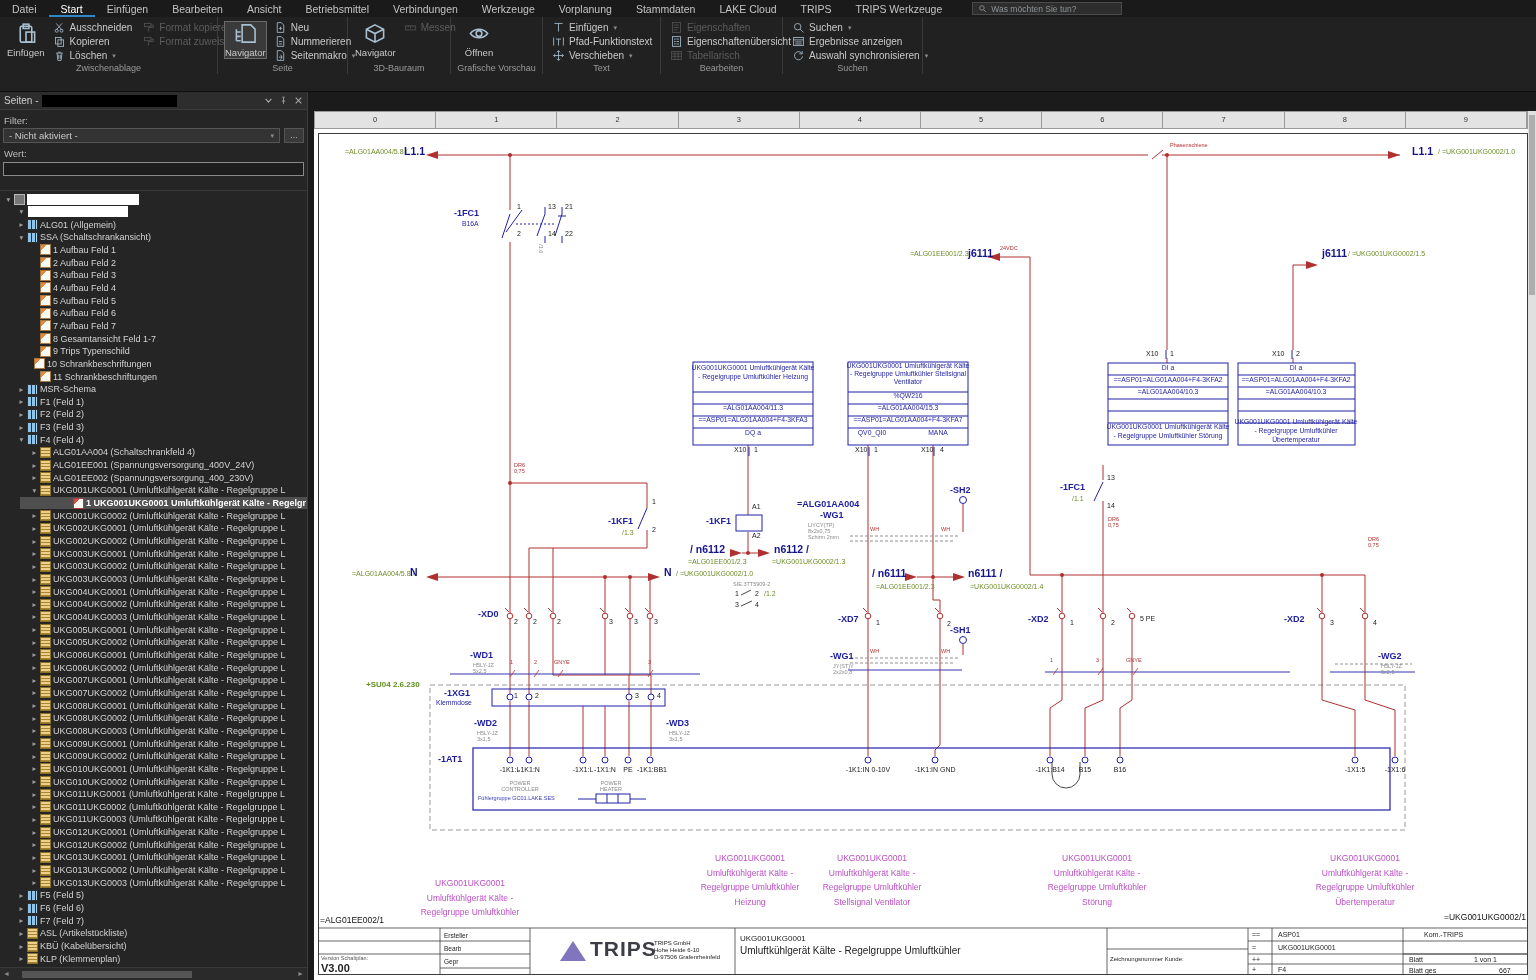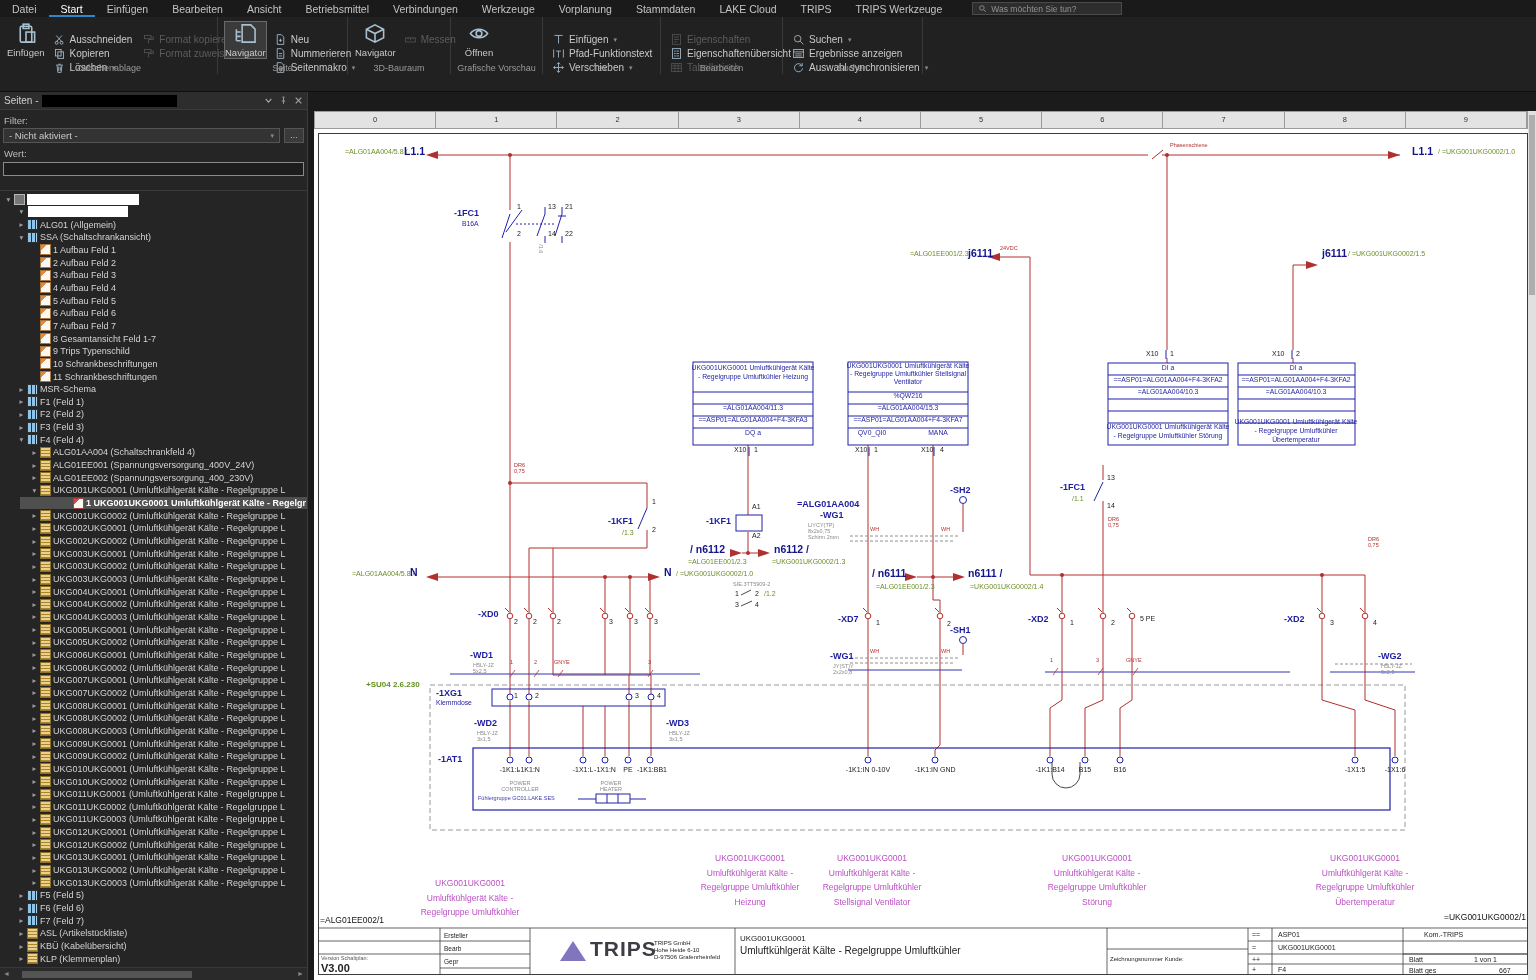--- a/index.html
+++ b/index.html
@@ -14,21 +14,21 @@
   .rtab.active{color:#fff;font-weight:normal;border-bottom:2px solid #2e86c8}
   #askbox{margin-left:18px;width:150px;height:13px;background:#2d2d2d;border:1px solid #4a4a4a;display:flex;align-items:center;gap:4px;padding:0 5px}
   #askbox svg{flex:none}
   #askbox span{font-size:8.5px;color:#8f9498;white-space:nowrap;overflow:hidden}
   #ribbonbody{position:absolute;left:0;top:17px;width:100%;height:57px;display:flex}
   .rgroup{position:relative;height:100%;border-right:1px solid #3a3a3a;display:flex;padding:3px 4px 14px 4px}
   .rgroup .glabel{position:absolute;left:0;right:0;bottom:1px;text-align:center;font-size:9px;color:#9a9a9a}
   .bigbtn{width:44px;display:flex;flex-direction:column;align-items:center;justify-content:center;gap:2px;margin:1px 2px;border:1px solid transparent}
   .bigbtn span{font-size:9.5px;color:#c9c9c9}
   .bigbtn.pressed{background:#3a3a3a;border:1px solid #6a6a6a}
-  .rcol{display:flex;flex-direction:column;justify-content:flex-start;gap:1px;margin:13px 2px}
+  .rcol{display:flex;flex-direction:column;justify-content:flex-start;gap:1px;margin:1px 2px}
   .ritem{display:flex;align-items:center;gap:4px;height:13px;padding:0 3px;font-size:10px;color:#c9c9c9;white-space:nowrap}
   .ritem.dis{color:#5c5c5c}
   .ritem.dis svg{color:#505050}
   .ritem svg{color:#9fb6c6}
   .bigbtn svg{color:#a8c0d0}
   .caret{font-size:7px;color:#8a8a8a;margin-left:1px}
 
   
   #sidebar{position:absolute;left:0;top:92px;width:308px;height:888px;background:#252525;border-right:1px solid #3c3c3c}
   #sbheader{height:18px;background:#2d2d2d;display:flex;align-items:center;padding:0 4px;border-bottom:1px solid #3a3a3a}
@@ -448,21 +448,21 @@
         <div class="trow" style="padding-left: 30px;">
           <span class="exp"></span>
           <span class="tico tico-page"></span>
           <span class="lbl">8 Gesamtansicht Feld 1-7</span>
         </div>
         <div class="trow" style="padding-left: 30px;">
           <span class="exp"></span>
           <span class="tico tico-page"></span>
           <span class="lbl">9 Trips Typenschild</span>
         </div>
-        <div class="trow" style="padding-left: 30px;">
+        <div class="trow" style="padding-left: 24px;">
           <span class="exp"></span>
           <span class="tico tico-page"></span>
           <span class="lbl">10 Schrankbeschriftungen</span>
         </div>
         <div class="trow" style="padding-left: 30px;">
           <span class="exp"></span>
           <span class="tico tico-page"></span>
           <span class="lbl">11 Schrankbeschriftungen</span>
         </div>
         <div class="trow" style="padding-left: 17px;">
@@ -917,21 +917,21 @@
           <div class="L c-y" style="left: 159px; top: 534px;">H5LY-JZ</div>
           <div class="L c-y" style="left: 159px; top: 540px;">5x2,5</div>
           <div class="L c-r" style="left: 196px; top: 531px;">1</div>
           <div class="L c-r" style="left: 220px; top: 531px;">2</div>
           <div class="L c-r" style="left: 240px; top: 531px;">GNYE</div>
           <div class="L c-r" style="left: 334px; top: 531px;">3</div>
           <div class="L c-r" style="left: 736px; top: 529px;">1</div>
           <div class="L c-r" style="left: 782px; top: 529px;">3</div>
           <div class="L c-r" style="left: 812px; top: 529px;">GNYE</div>
           <div class="L c-gb" style="left: 52px; top: 552px;">+SU04 2.6.230</div>
-          <div class="L c-n" style="left: 122px; top: 560px;">-1XG1</div>
+          <div class="L c-n" style="left: 130px; top: 560px;">-1XG1</div>
           <div class="L c-ns" style="left: 122px; top: 571px;">Klemmdose</div>
           <div class="L c-t" style="left: 200px; top: 563px;">1</div>
           <div class="L c-t" style="left: 221px; top: 563px;">2</div>
           <div class="L c-t" style="left: 321px; top: 563px;">3</div>
           <div class="L c-t" style="left: 343px; top: 563px;">4</div>
           <div class="L c-n" style="left: 160px; top: 590px;">-WD2</div>
           <div class="L c-y" style="left: 163px; top: 602px;">H5LY-JZ</div>
           <div class="L c-y" style="left: 163px; top: 608px;">3x1,5</div>
           <div class="L c-n" style="left: 352px; top: 590px;">-WD3</div>
           <div class="L c-y" style="left: 355px; top: 602px;">H5LY-JZ</div>

